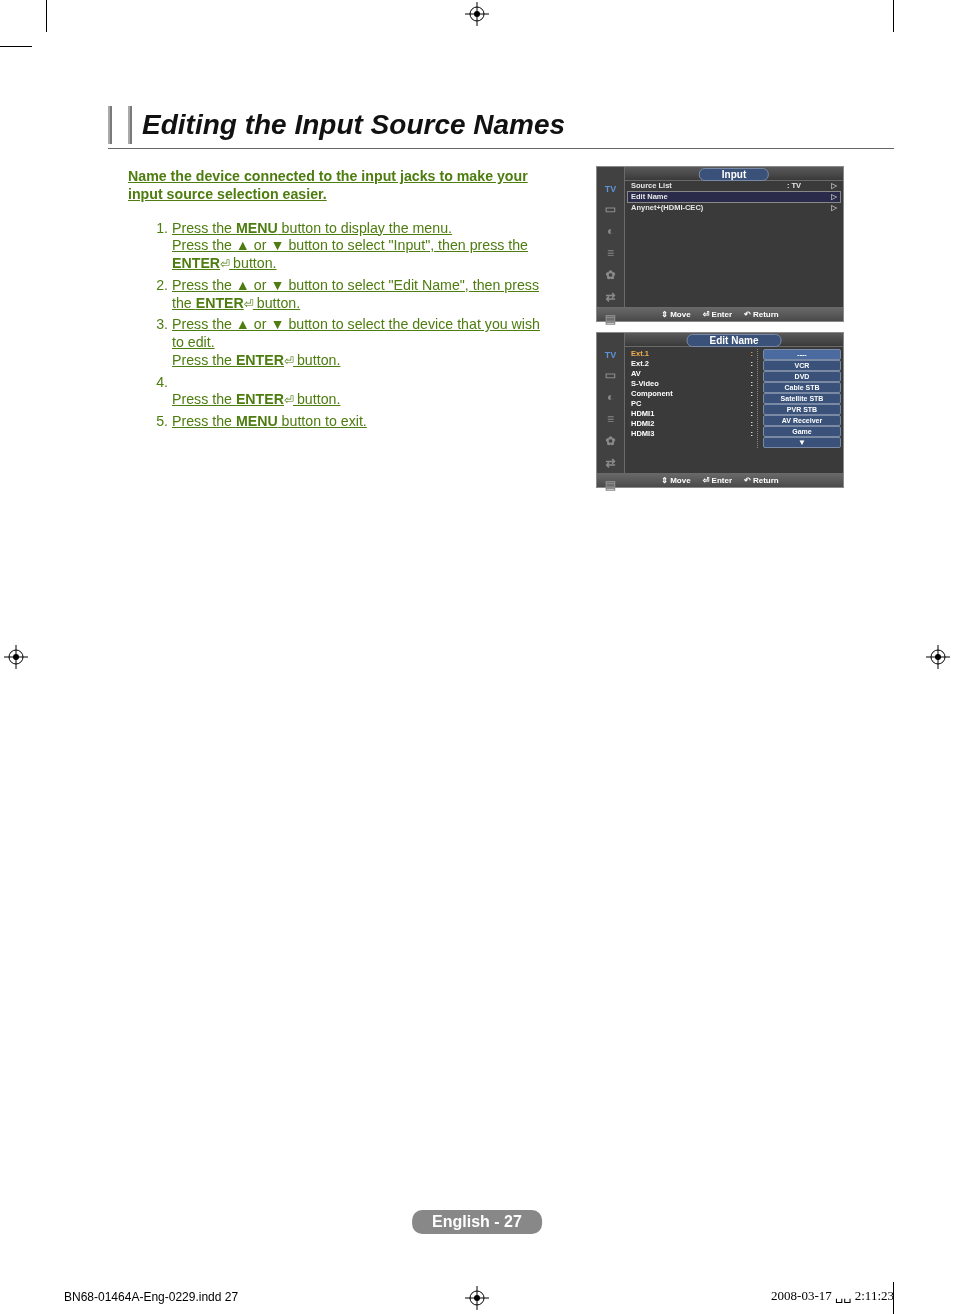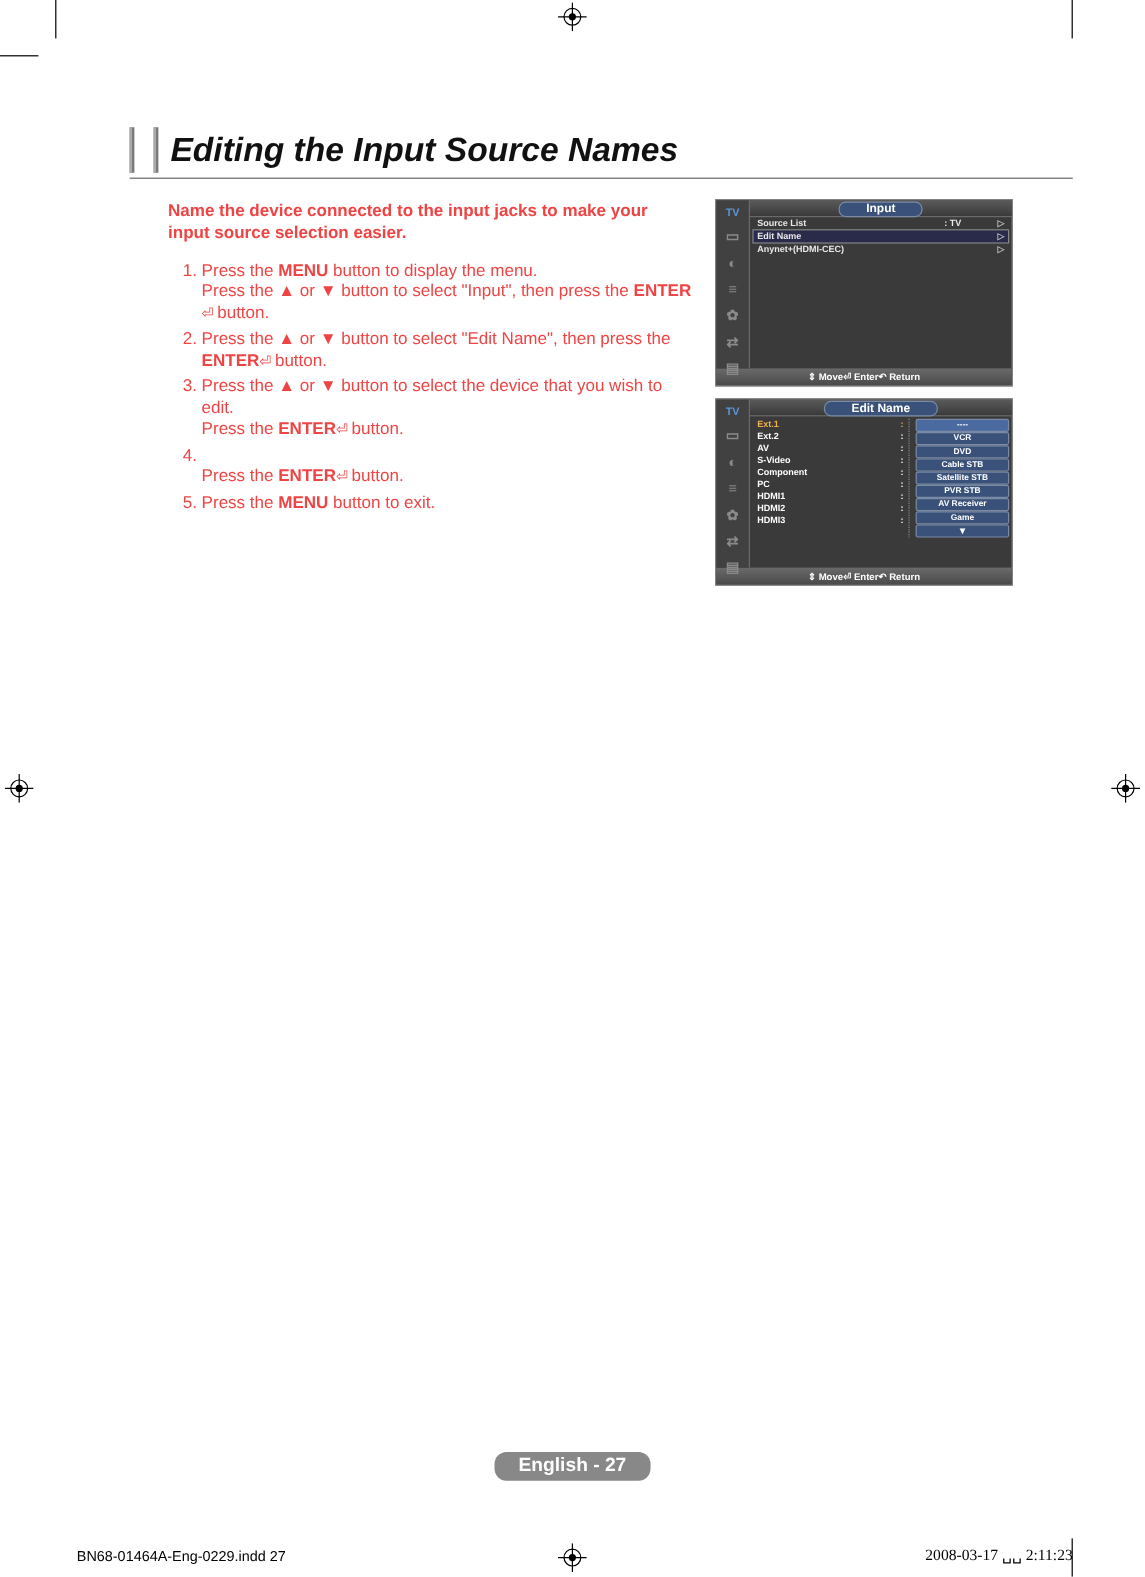--- a/index.html
+++ b/index.html
@@ -36,28 +36,29 @@
     font-style: italic;
     color: #111;
   }
   .hr1 {
     position: absolute;
     left: 108px; right: 60px; top: 148px;
     height: 1px; background: #666;
   }
   .content {
     position: absolute;
-    left: 140px; top: 168px;
+    left: 128px; top: 168px;
     width: 438px;
     font-size: 14.2px;
     line-height: 1.25;
-    color: #ef4444;
+    color: #4d7c0f;
+    text-decoration: underline;
   }
   .intro { font-weight: bold; margin-bottom: 14px; }
-  ol.steps { margin: 0; padding-left: 28px; }
+  ol.steps { margin: 16px; padding-left: 28px; }
   ol.steps li { margin-bottom: 4px; }
   .enter-icon {
     display: inline-block;
     font-size: 12px;
     font-weight: normal;
     letter-spacing: -1px;
   }
   .osd {
     position: absolute;
     width: 248px;
@@ -76,20 +77,21 @@
     border-right: 1px solid #6a6a6a;
     display: flex; flex-direction: column;
     justify-content: flex-start;
     padding-top: 4px;
   }
   .osd-label {
     color: #5a95d6;
     font-size: 9px;
     text-align: center;
     padding: 1px 0 4px;
+    margin-top: 12px;
   }
   .osd-icon {
     width: 16px; height: 16px;
     margin: 4px auto;
     color: #8a8a8a;
     text-align: center;
     font-size: 12px;
   }
   .osd-main { flex: 1; position: relative; }
   .osd-titlebar {
@@ -123,20 +125,21 @@
     background: #2a2a4a;
     border: 1px solid #888;
     margin: 0 2px;
     padding: 0 3px;
   }
   .osd-footer {
     height: 14px;
     background: linear-gradient(#6a6a6a,#4a4a4a);
     display: flex;
     justify-content: center;
+    gap: 12px;
     align-items: center;
     font-size: 8px;
     color: #fff;
   }
   .osd-footer span::before { content: ""; }
   .edit-cols {
     display: flex;
     font-size: 7.5px;
     padding: 2px 2px 0 6px;
   }

